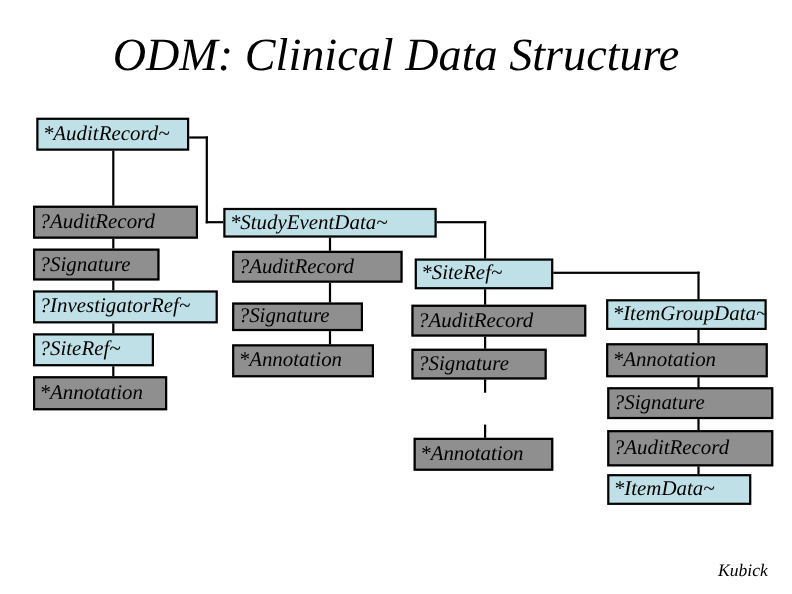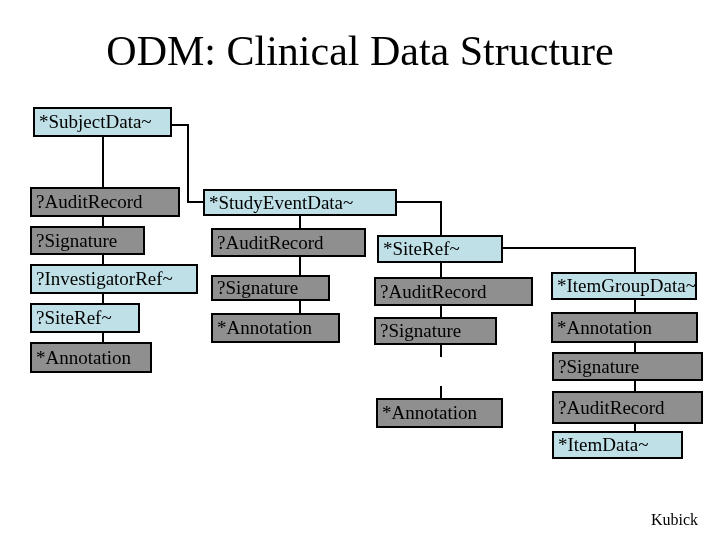--- a/index.html
+++ b/index.html
@@ -1,19 +1,19 @@
 <!DOCTYPE html>
 <html style="--node-blue: #bfe0e6; --node-gray: #8f8f8f; --border: #000000; --connector: #000000; --background: #ffffff; --text: #000000;"><head>
 <meta charset="utf-8">
 <style>
   html,body{margin:0;padding:0;background:#fff;}
   .slide{
     position:relative;width:720px;height:540px;overflow:hidden;
     background:var(--background,#ffffff);
-    font-family:"Liberation Serif",serif;color:var(--text,#000);
+    font-family:"Liberation Serif",serif;color:var(--text,#000);font-style:italic;
   }
   .title{
     position:absolute;top:26px;left:0;width:100%;text-align:center;
     font-size:42px;line-height:50px;font-weight:400;white-space:nowrap;
   }
   .node{
     position:absolute;box-sizing:border-box;border:2px solid var(--border,#000);
     display:flex;align-items:center;padding-left:4px;
     font-size:19px;white-space:nowrap;overflow:hidden;
   }
@@ -22,21 +22,21 @@
   .cline{position:absolute;background:var(--connector,#000);}
   .credit{position:absolute;top:511px;right:22px;font-size:16px;}
 </style>
 </head>
 <body>
 
 <div class="slide">
 
   <div class="title">ODM: Clinical Data Structure</div>
 
-  <div class="node" style="left:33px;top:107px;width:139px;height:30px" data-color="blue">*SubjectData~</div>
+  <div class="node" style="left:33px;top:107px;width:139px;height:30px" data-color="blue">*AuditRecord~</div>
   <div class="node" style="left:30px;top:187px;width:150px;height:30px" data-color="gray">?AuditRecord</div>
   <div class="node" style="left:30px;top:226px;width:115px;height:29px" data-color="gray">?Signature</div>
   <div class="node" style="left:30px;top:303px;width:110px;height:30px" data-color="blue">?SiteRef~</div>
   <div class="node" style="left:30px;top:264px;width:168px;height:30px" data-color="blue">?InvestigatorRef~</div>
   <div class="node" style="left:30px;top:342px;width:122px;height:31px" data-color="gray">*Annotation</div>
 
   <div class="node" style="left:203px;top:189px;width:194px;height:27px" data-color="blue">*StudyEventData~</div>
   <div class="node" style="left:211px;top:228px;width:155px;height:29px" data-color="gray">?AuditRecord</div>
   <div class="node" style="left:211px;top:275px;width:119px;height:26px" data-color="gray">?Signature</div>
   <div class="node" style="left:211px;top:313px;width:129px;height:30px" data-color="gray">*Annotation</div>

